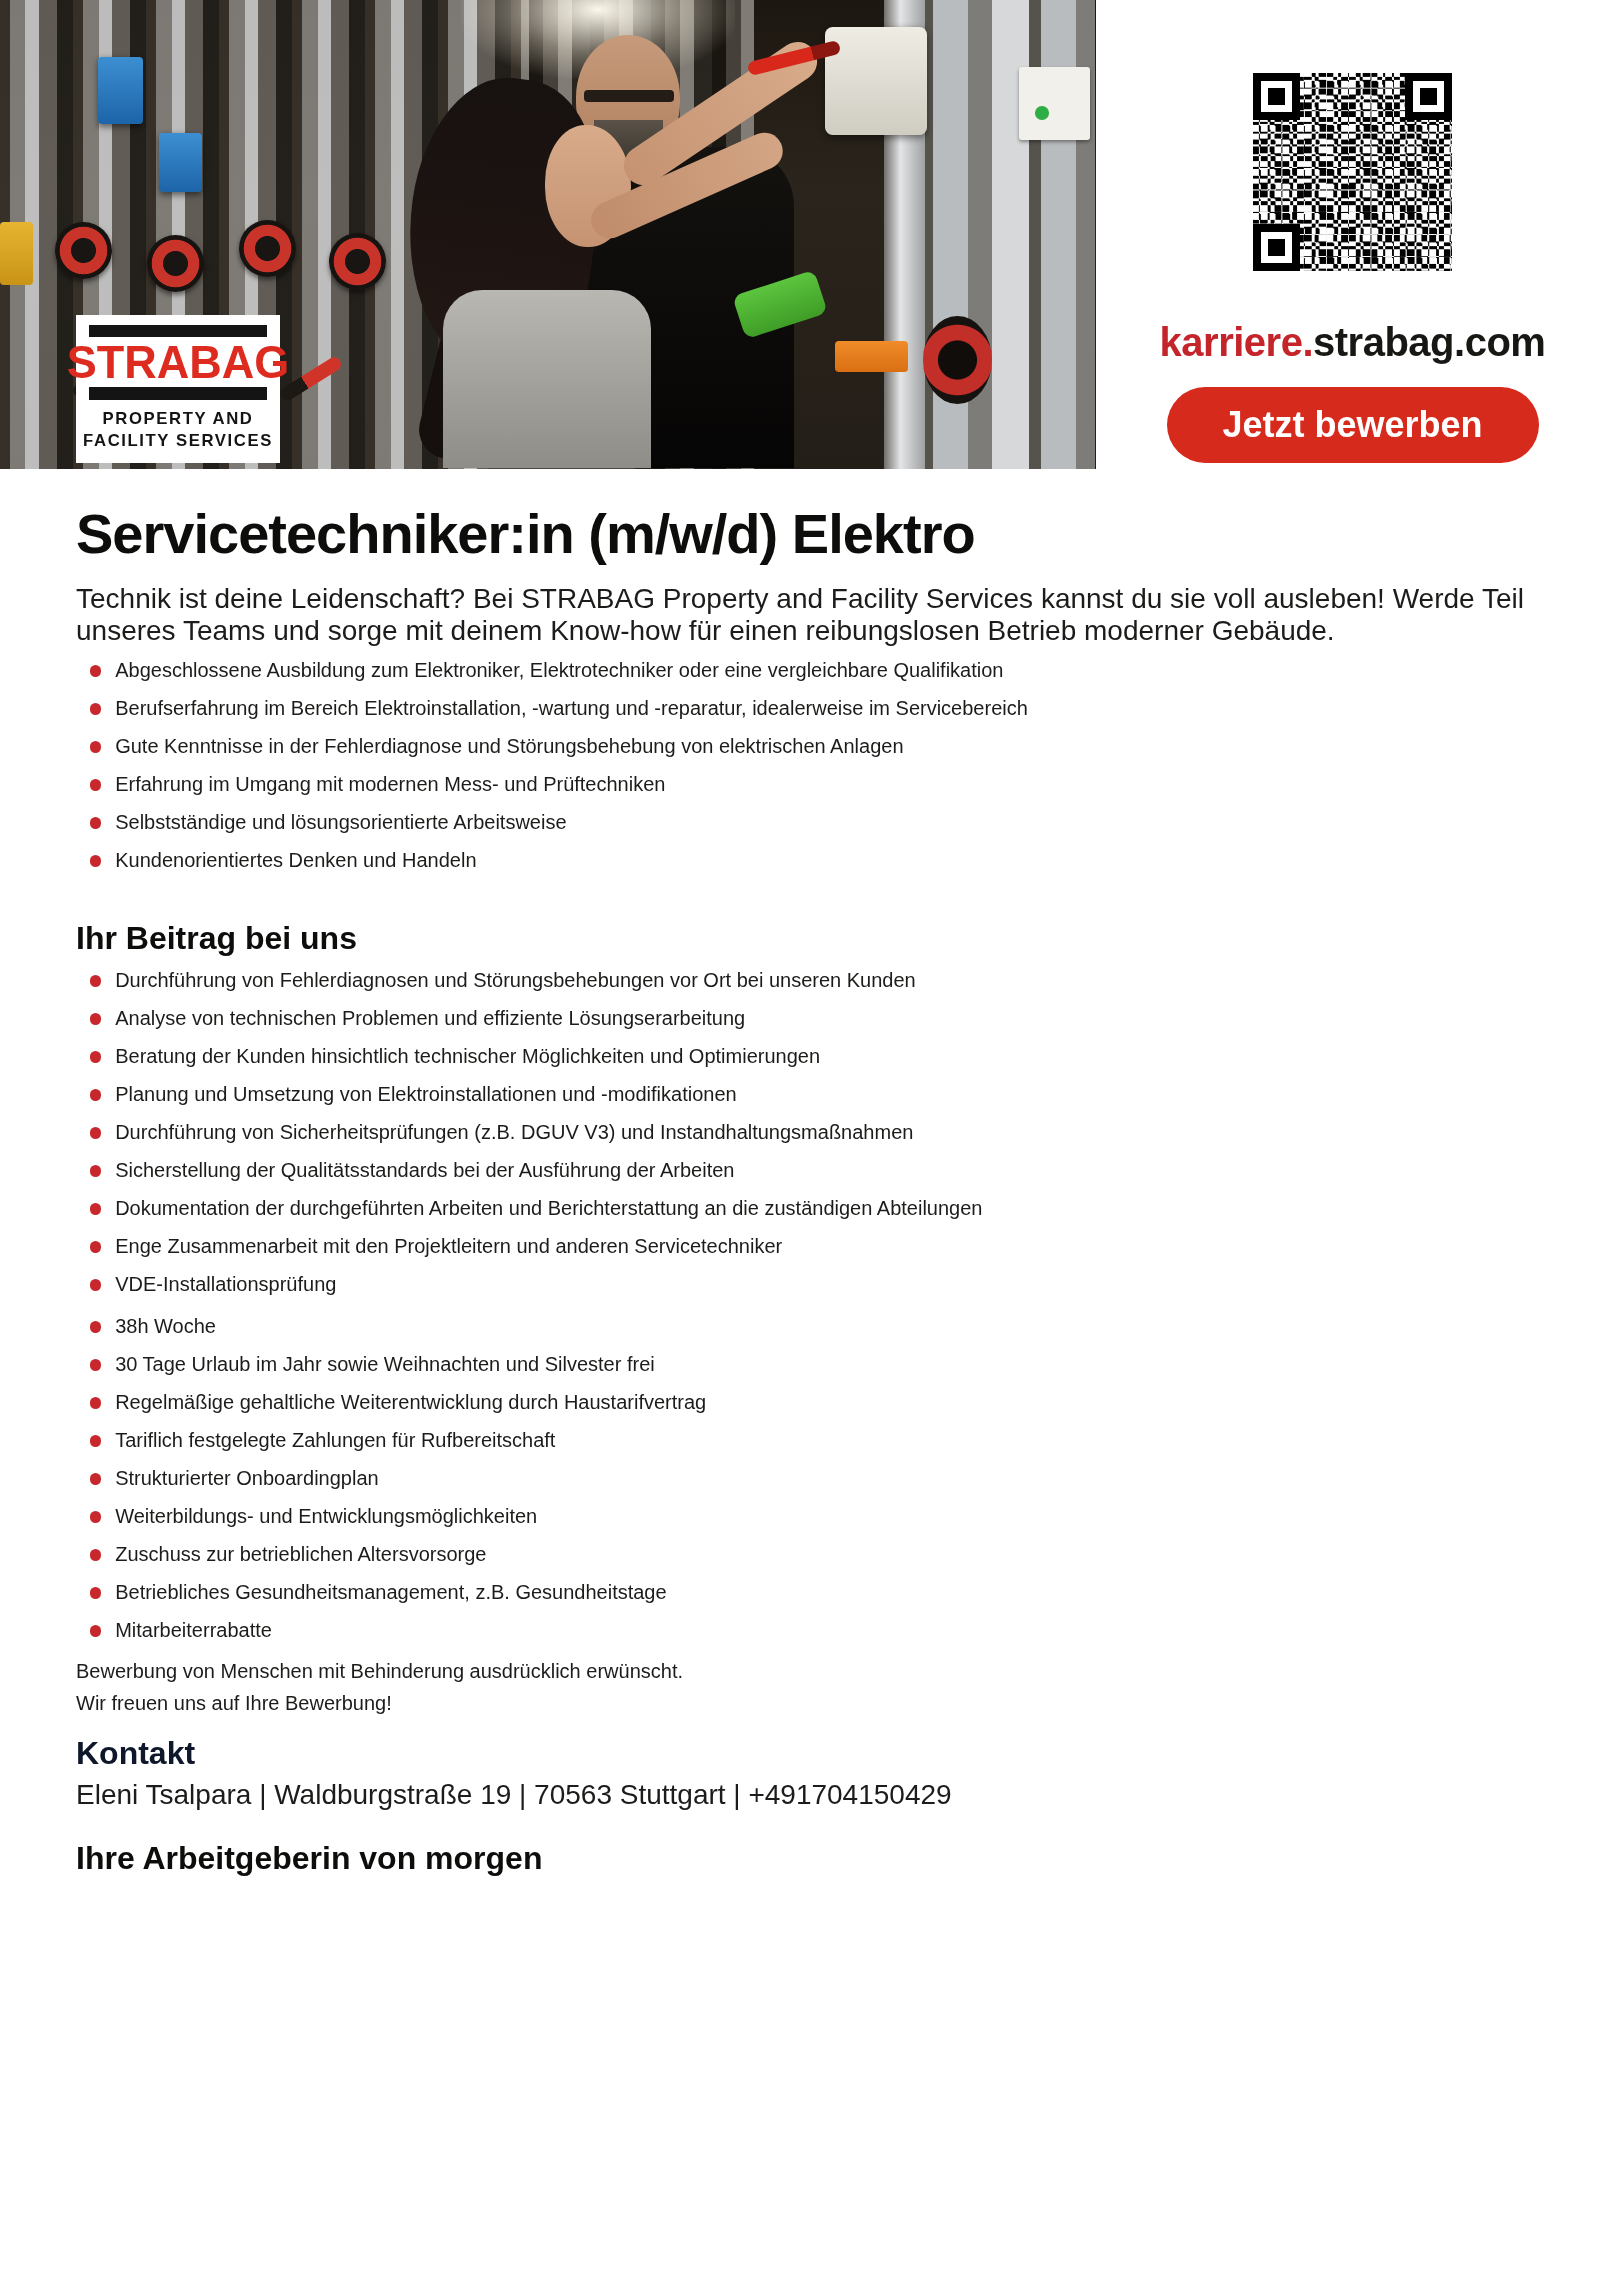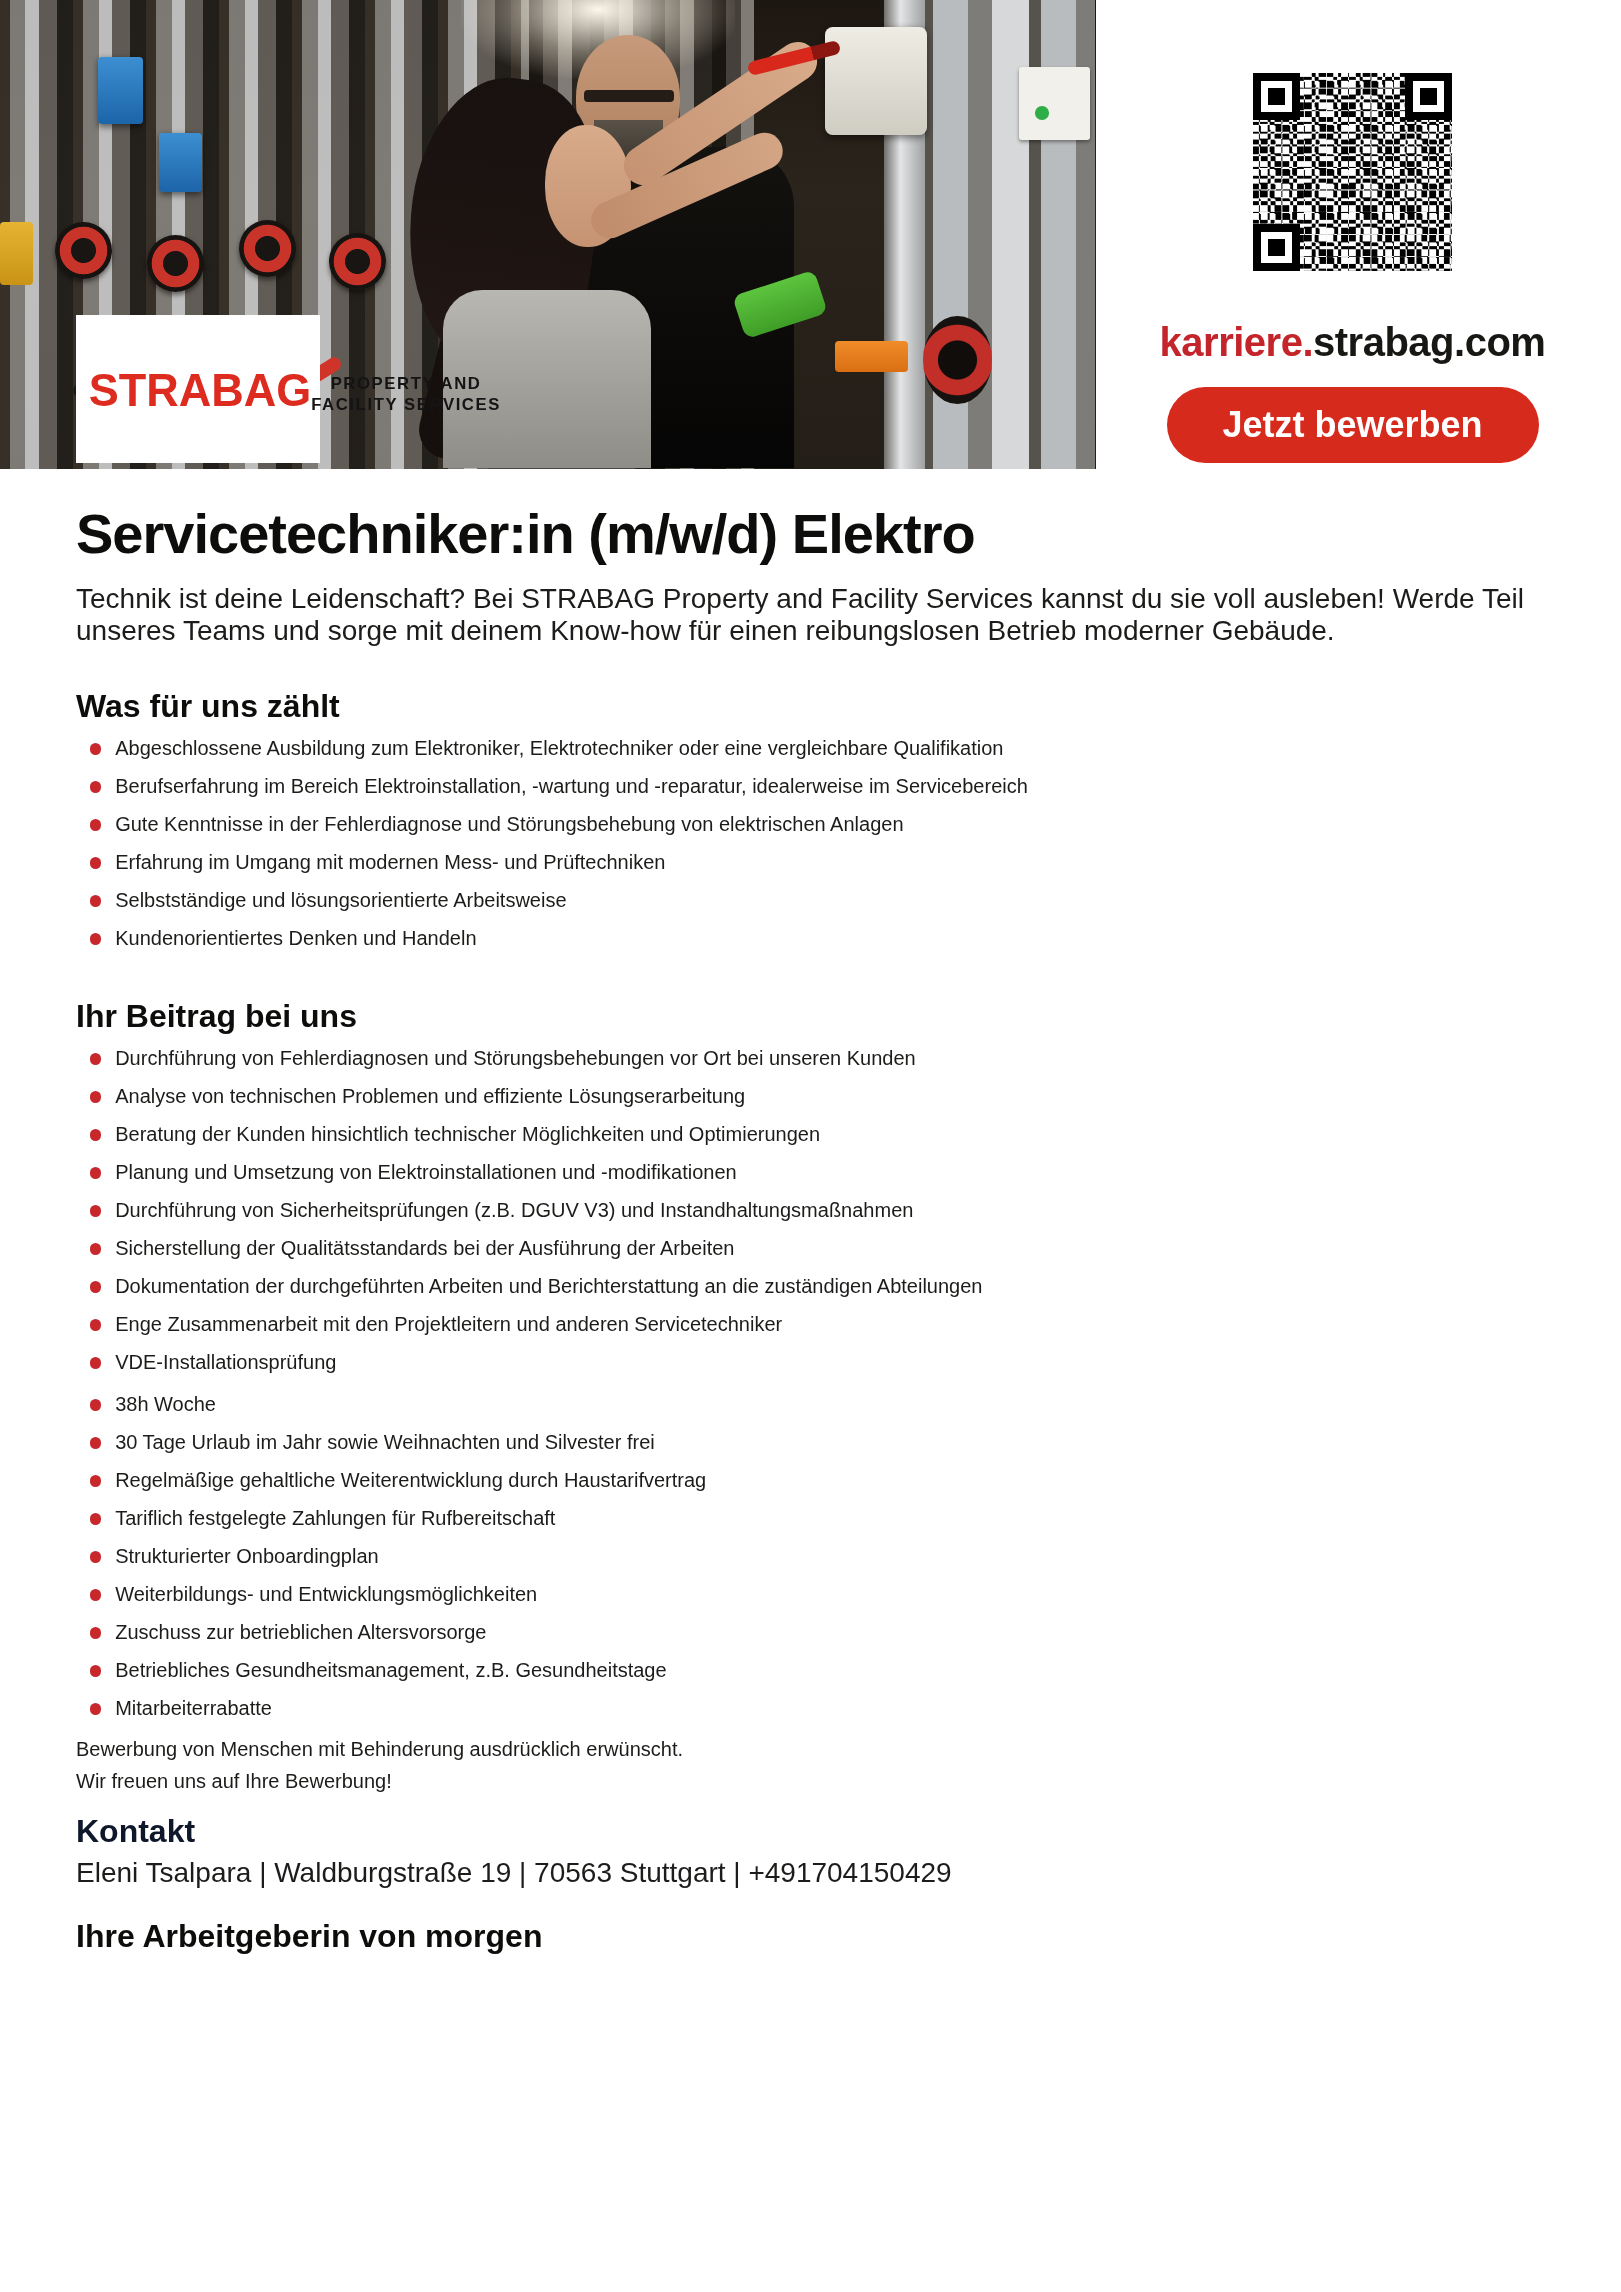--- a/index.html
+++ b/index.html
@@ -40,22 +40,22 @@
   .arm1{left:608px;top:94px;width:225px;height:39px;background:linear-gradient(90deg,#c59372,#d8ab8b);border-radius:19.6px;transform:rotate(-34deg);}
   .arm2{left:584px;top:167px;width:206px;height:37px;background:linear-gradient(90deg,#c08c6b,#d3a584);border-radius:18.6px;transform:rotate(-24deg);}
   .pole{left:884px;top:0;width:41px;height:469px;background:linear-gradient(90deg,#6f6e6c,#e4e5e6 40%,#9fa0a1);}
   .junction{left:825px;top:27.4px;width:102px;height:108px;background:linear-gradient(180deg,#efece4,#cfccc2);border-radius:7.8px;box-shadow:0 2.9px 7.8px rgba(0,0,0,.45);}
   .screwdriver{left:747px;top:51px;width:94px;height:13.7px;background:linear-gradient(90deg,#d8281c 70%,#8c1711 70%);border-radius:6.9px;transform:rotate(-14deg);}
   .green-tool{left:737px;top:282px;width:86px;height:45px;background:linear-gradient(180deg,#5cc43e,#3f9d27);border-radius:9.8px;transform:rotate(-18deg);}
   .orange-clamp{left:835px;top:341px;width:73px;height:31px;background:linear-gradient(180deg,#f08c2a,#d96f12);border-radius:3.9px;}
   .red-wheel{left:923px;top:316px;width:69px;height:88px;border-radius:50%;background:radial-gradient(circle,#100d0b 0 34%,#c22f29 36% 62%,#16120f 64% 100%);}
 
   
-  .logo-card{position:absolute;left:76px;top:315px;width:244px;height:148px;background:#fff;
-             box-sizing:border-box;padding:9.8px 12.7px 7.8px;display:flex;flex-direction:row;align-items:center;}
+  .logo-card{position:absolute;left:76px;top:315px;width:204px;height:148px;background:#fff;
+             box-sizing:border-box;padding:9.8px 12.7px 7.8px;display:flex;flex-direction:column;align-items:center;}
   .logo-bar{width:100%;height:12.7px;background:#141414;}
   .logo-brand{color:#dd2b1f;font-weight:bold;font-size:45px;line-height:1.1;letter-spacing:0;transform:scaleY(1.04);}
   .logo-sub{margin-top:8.8px;font-size:16.7px;font-weight:bold;letter-spacing:1.6px;line-height:1.3;text-align:center;color:#141414;white-space:nowrap;}
 
   
   .right-col{position:absolute;left:1137px;top:0;width:431px;text-align:center;}
   .qr{position:relative;margin:63px auto 0;width:218px;height:218px;background:#fff;}
   .qr-noise{position:absolute;inset:9.8px;
     background-image:repeating-conic-gradient(#000 0% 25%, #fff 25% 50%),repeating-conic-gradient(#000 0% 25%, #fff 25% 50%);
     background-size:14.7px 14.7px,22.5px 22.5px;background-position:0 0,5.9px 3.9px;background-blend-mode:difference;filter:invert(1);}
@@ -142,21 +142,20 @@
     </div>
     <div class="website"><span class="hl">karriere.</span><span class="rest">strabag.com</span></div>
     <button class="apply-btn">Jetzt bewerben</button>
   </div>
 
   <div class="content">
     <h1 class="job-title">Servicetechniker:in (m/w/d) Elektro</h1>
     <p class="intro">Technik ist deine Leidenschaft? Bei STRABAG Property and Facility Services kannst du sie voll ausleben! Werde Teil unseres Teams und sorge mit deinem Know-how für einen reibungslosen Betrieb moderner Gebäude.</p>
 
     <div>
-        <h2 class="sec-h">Was für uns zählt</h2>
         <ul class="blist">
           <li>
             <span class="dot"></span>
             <span>Abgeschlossene Ausbildung zum Elektroniker, Elektrotechniker oder eine vergleichbare Qualifikation</span>
           </li>
           <li>
             <span class="dot"></span>
             <span>Berufserfahrung im Bereich Elektroinstallation, -wartung und -reparatur, idealerweise im Servicebereich</span>
           </li>
           <li>

